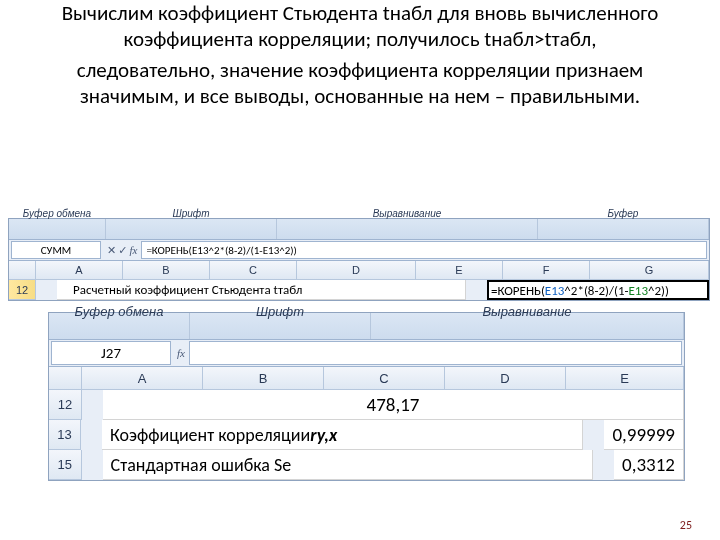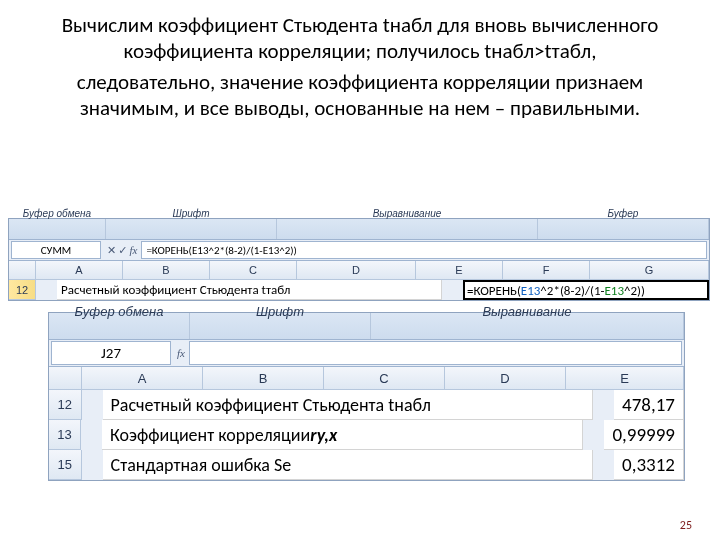--- a/index.html
+++ b/index.html
@@ -6,21 +6,21 @@
     margin: 0;
     padding: 0;
     width: 720px;
     height: 540px;
     background: #fff;
     font-family: Calibri, Arial, sans-serif;
     overflow: hidden;
     position: relative;
   }
   .slide-text {
-    padding: 12px 50px 8px 50px;
+    padding: 0 50px 8px 50px;
     text-align: center;
     font-size: 21px;
     line-height: 1.25;
     color: #000;
   }
   .slide-text p { margin: 0 0 4px 0; }
 
   
   .excel-strip {
     position: absolute;
@@ -90,21 +90,21 @@
   }
   .rowhdr {
     width:26px; border-right:1px solid #b6c7dd; border-bottom:1px solid #b6c7dd;
     background:linear-gradient(#f3f6fb,#dfe8f3);
     font-size:11px; color:#2a3a56;
     display:flex; align-items:center; justify-content:center;
   }
   .cell {
     border-right:1px solid #d4d4d4; border-bottom:1px solid #d4d4d4;
     background:#fff; font-size:13px; font-family:Calibri,sans-serif;
-    display:flex; align-items:center; padding:0 4px;
+    display:flex; align-items:center; padding:0 16px;
   }
   .cell.num { justify-content:center; font-size:14px; }
   .strip1 .rowhdr { background:linear-gradient(90deg,#ffe8a0,#f7dd85); }
 
   
   .editing {
     border:2px solid #000 !important;
     font-family: Calibri, sans-serif;
     background:#fff;
     font-size:13px;
@@ -197,21 +197,20 @@
     <div class="sel-all"></div>
     <div class="ch" style="width:120px">A</div>
     <div class="ch" style="width:120px">B</div>
     <div class="ch" style="width:120px">C</div>
     <div class="ch" style="width:120px">D</div>
     <div class="ch" style="flex:1">E</div>
   </div>
   <div class="grid">
     <div class="grow">
       <div class="rowhdr">12</div>
-      <div class="cell" style="width:480px">Расчетный коэффициент Стьюдента tнабл</div>
       <div class="cell num" style="flex:1">478,17</div>
     </div>
     <div class="grow">
       <div class="rowhdr">13</div>
       <div class="cell" style="width:480px" id="r13label">Коэффициент корреляции <span class="bold-ital">ry,x</span></div>
       <div class="cell num" style="flex:1">0,99999</div>
     </div>
     <div class="grow">
       <div class="rowhdr">15</div>
       <div class="cell" style="width:480px">Стандартная ошибка Se</div>

